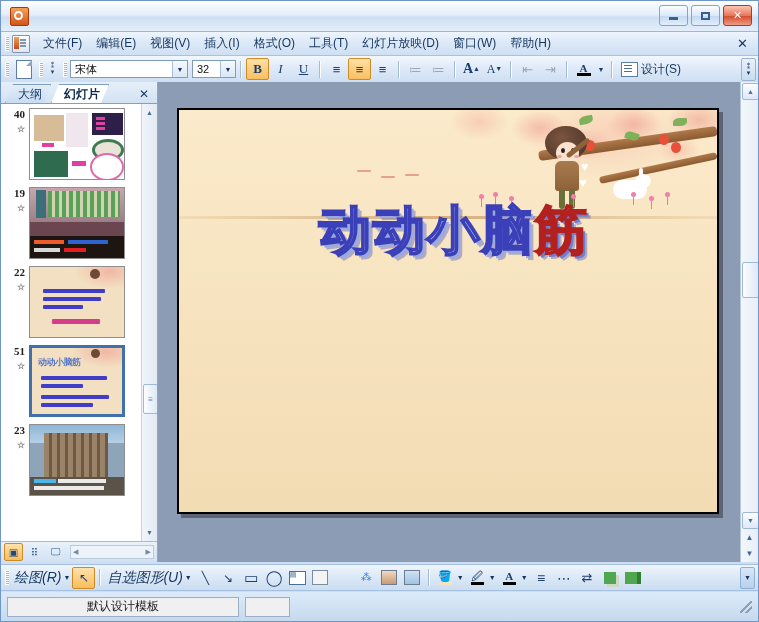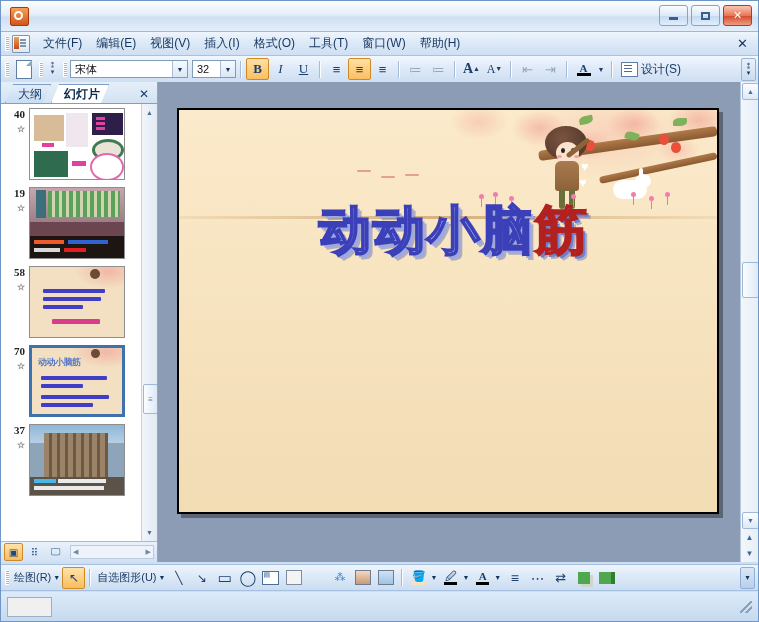--- a/index.html
+++ b/index.html
@@ -316,21 +316,21 @@
     font-size:8px;color:#3b68a0;line-height:7px;
   }
 
   
   .drawbar{
     position:absolute;left:0;right:0;bottom:30px;height:25px;
     display:flex;align-items:center;
     background:linear-gradient(#eff5fc,#dbe8f7 50%,#cbddf1);
     border-top:1px solid #a5c0e0;border-bottom:1px solid #a5c0e0;
   }
-  .db-label{font-size:11px;color:#16365f;padding:0 2px;white-space:nowrap;}
+  .db-label{font-size:14px;color:#16365f;padding:0 2px;white-space:nowrap;font-style:italic;}
   .db-btn{
     width:21px;height:20px;display:flex;align-items:center;justify-content:center;
     flex:0 0 auto;font-size:12px;color:#20416c;border:1px solid transparent;border-radius:2px;
   }
   .db-btn.on{background:linear-gradient(#ffe2ad,#f9bd5c);border-color:#d08a22;}
   .caret{font-size:7px;color:#16365f;margin:0 2px 0 0;}
   .sw{width:13px;height:3px;margin-top:7px;}
   .db-overflow{
     margin-left:auto;margin-right:3px;width:13px;height:20px;
     background:linear-gradient(#d9e7f7,#b9d0ea);border:1px solid #8fb0d6;border-radius:2px;
@@ -376,20 +376,21 @@
 
   <div class="menubar">
     <div class="grip"></div>
     <div class="menu-icon"></div>
     <div class="menu-item">文件(F)</div>
     <div class="menu-item">编辑(E)</div>
     <div class="menu-item">视图(V)</div>
     <div class="menu-item">插入(I)</div>
     <div class="menu-item">格式(O)</div>
     <div class="menu-item">工具(T)</div>
+    <div class="menu-item">幻灯片放映(D)</div>
     <div class="menu-item">窗口(W)</div>
     <div class="menu-item">帮助(H)</div>
     <div class="menu-close">✕</div>
   </div>
 
   <div class="toolbar">
     <div class="grip"></div>
     <div class="tb-btn">
         <span class="doc-icon"></span>
       </div>
@@ -493,52 +494,52 @@
               <div class="b" style="position:absolute;left:0;top:48px;right:0;bottom:0;background:#1d1512;"></div>
               <div class="b" style="position:absolute;left:4px;top:52px;width:30px;height:4px;background:#ee5a2a;"></div>
               <div class="b" style="position:absolute;left:38px;top:52px;width:40px;height:4px;background:#2f63d0;"></div>
               <div class="b" style="position:absolute;left:4px;top:60px;width:26px;height:4px;background:#d8d8d8;"></div>
               <div class="b" style="position:absolute;left:34px;top:60px;width:22px;height:4px;background:#e02020;"></div>
             </div>
           </div>
 
           <div class="thumbrow">
             <div class="thumbnum">
-              <span>58</span>
+              <span>22</span>
               <span class="star">☆</span>
             </div>
             <div class="thumbbox t42">
               <div class="b" style="position:absolute;right:0;top:0;width:50px;height:22px;background:radial-gradient(ellipse at 70% 20%,rgba(240,150,140,.55),transparent 70%);"></div>
               <div class="b" style="position:absolute;right:24px;top:2px;width:10px;height:10px;border-radius:50%;background:#6b4a37;"></div>
               <div class="mini-line" style="left:13px;top:22px;width:62px;"></div>
               <div class="mini-line" style="left:13px;top:30px;width:58px;"></div>
               <div class="mini-line" style="left:13px;top:38px;width:40px;"></div>
               <div class="mini-line" style="left:22px;top:52px;width:48px;height:5px;background:#d02080;"></div>
             </div>
           </div>
 
           <div class="thumbrow sel">
             <div class="thumbnum">
-              <span>70</span>
+              <span>51</span>
               <span class="star">☆</span>
             </div>
             <div class="thumbbox t43">
               <div class="b" style="position:absolute;right:0;top:0;width:52px;height:20px;background:radial-gradient(ellipse at 70% 20%,rgba(240,150,140,.55),transparent 70%);"></div>
               <div class="b" style="position:absolute;right:22px;top:1px;width:9px;height:9px;border-radius:50%;background:#6b4a37;"></div>
               <div class="mini-title">动动小脑筋</div>
               <div class="mini-line" style="left:9px;top:28px;width:66px;"></div>
               <div class="mini-line" style="left:9px;top:36px;width:42px;"></div>
               <div class="mini-line" style="left:9px;top:47px;width:68px;"></div>
               <div class="mini-line" style="left:9px;top:55px;width:52px;"></div>
             </div>
           </div>
 
           <div class="thumbrow">
             <div class="thumbnum">
-              <span>37</span>
+              <span>23</span>
               <span class="star">☆</span>
             </div>
             <div class="thumbbox t44">
               <div class="b" style="position:absolute;left:0;top:0;right:0;height:18px;background:linear-gradient(#8fb7d8,#b6cfe4);"></div>
               <div class="b" style="position:absolute;left:14px;top:8px;width:64px;height:46px;background:repeating-linear-gradient(90deg,#9b8368 0 5px,#6d5946 5px 8px);"></div>
               <div class="b" style="position:absolute;left:0;top:52px;right:0;bottom:0;background:#5c5348;"></div>
               <div class="b" style="position:absolute;left:4px;top:54px;width:22px;height:4px;background:#49b8e8;"></div>
               <div class="b" style="position:absolute;left:28px;top:54px;width:48px;height:4px;background:#eaeaea;"></div>
               <div class="b" style="position:absolute;left:4px;top:61px;width:70px;height:4px;background:#eaeaea;"></div>
             </div>
@@ -677,17 +678,18 @@
     <div class="db-btn">
       <span style="width:12px;height:12px;background:#4fa84f;box-shadow:3px 3px 0 #cfd8c8;display:block;"></span>
     </div>
     <div class="db-btn">
       <span style="width:12px;height:12px;background:#4fa84f;border-right:4px solid #2f7f2f;display:block;"></span>
     </div>
     <div class="db-overflow">▾</div>
   </div>
 
   <div class="statusbar">
+    <div class="sb-cell sb2">默认设计模板</div>
     <div class="sb-cell sb4"></div>
     <div class="grip-corner"></div>
   </div>
 
 </div>
 
 </body></html>

